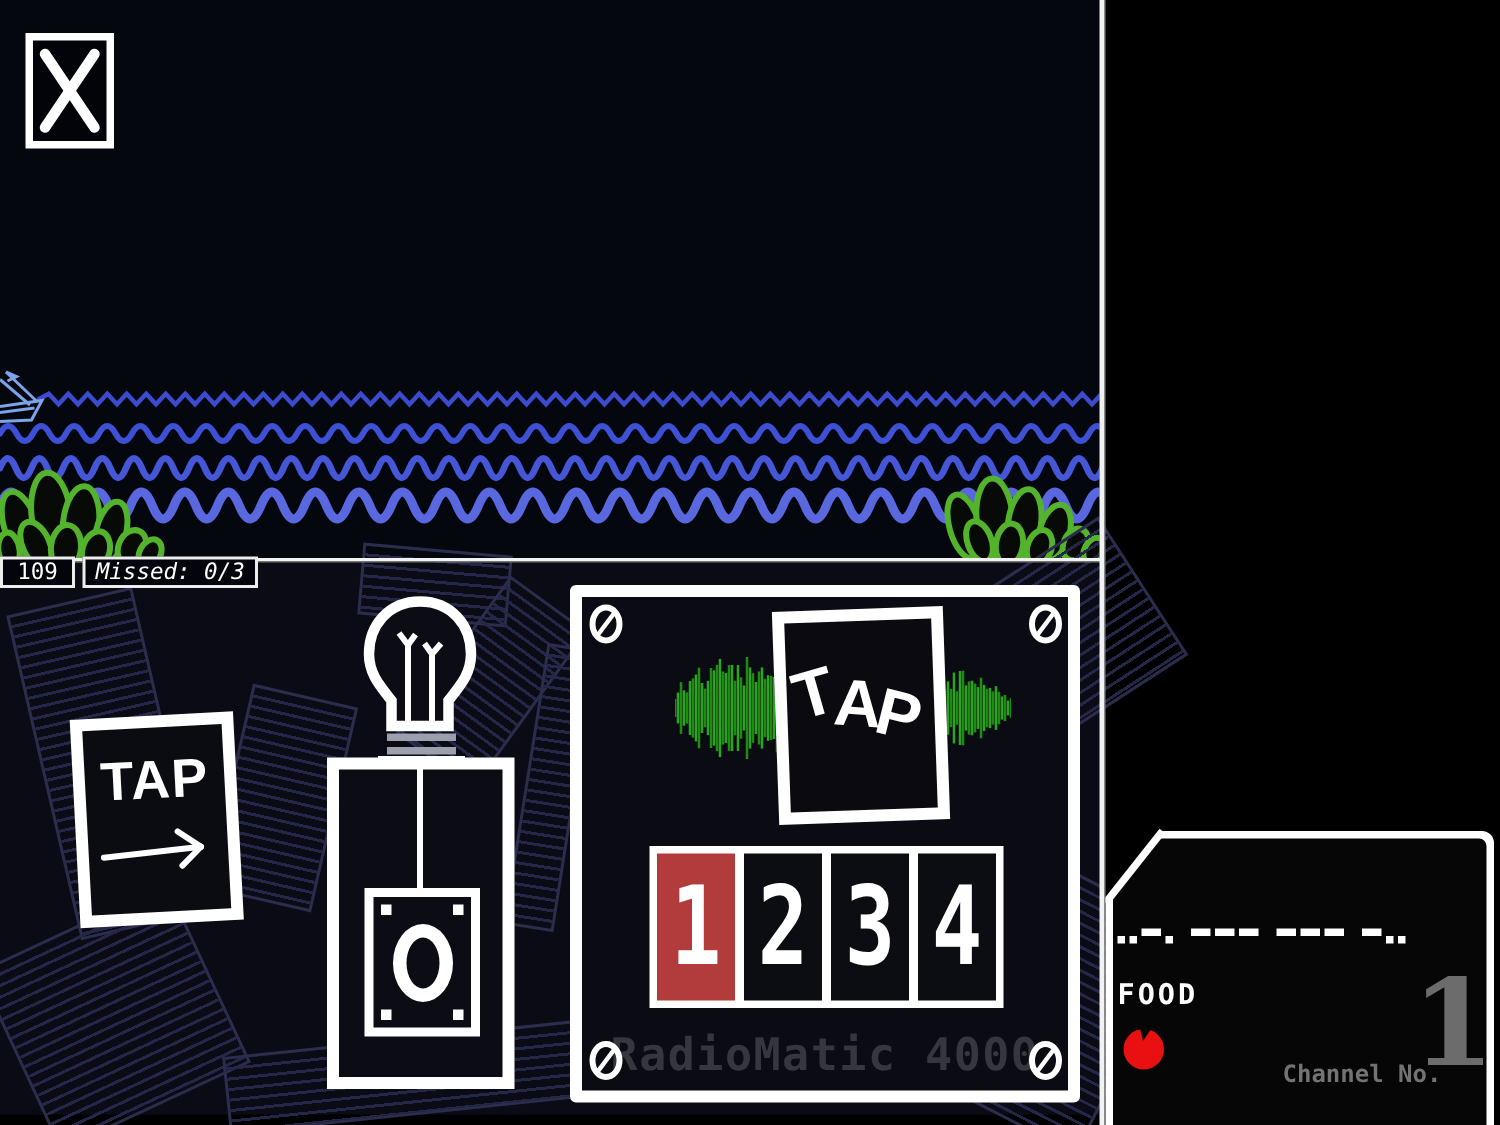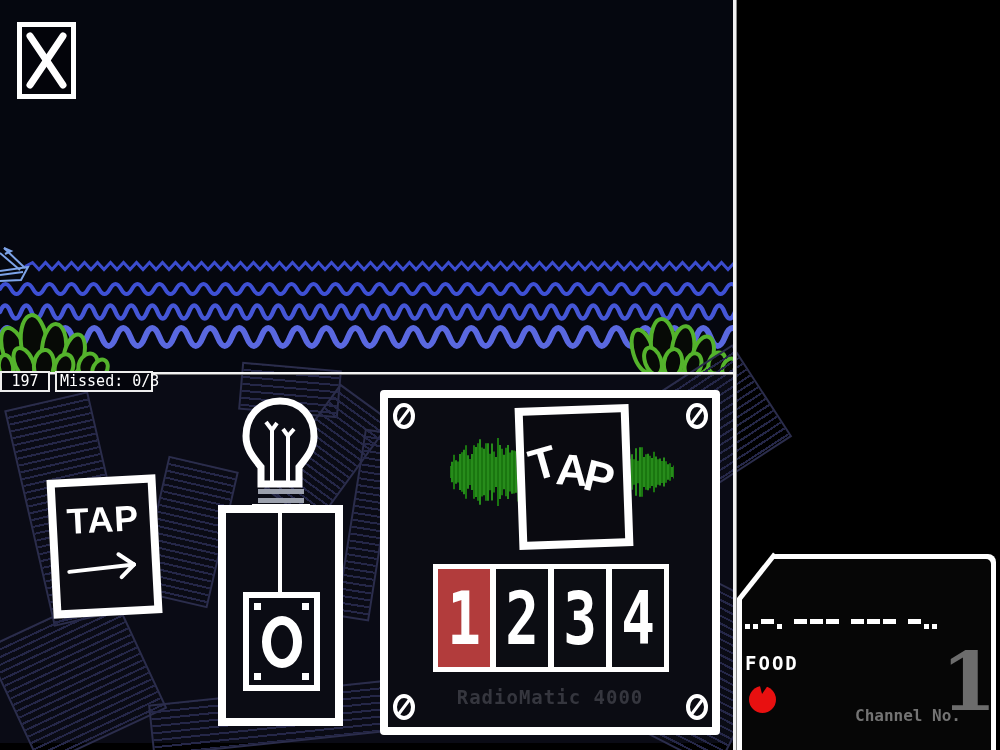--- a/index.html
+++ b/index.html
@@ -23,21 +23,21 @@
 
   
   #closeBtn { position:absolute; left:17px; top:22px; width:59px; height:77px;
               border:5px solid #fff; background:#03040a; z-index:30; cursor:pointer; }
 
   
   .chip { position:absolute; top:371px; height:21px; background:#04050c;
           border:2px solid #ededed; color:#fff; font-size:15px; line-height:16px;
           text-align:center; z-index:25; white-space:nowrap; padding:0 3px; }
   #chipScore  { left:0;  width:50px; }
-  #chipMissed { left:55px; width:98px; }
+  #chipMissed { left:55px; width:117px;font-style:italic; }
 
   
   .paper { position:absolute; border:2px solid #2b2d4c;
            background:repeating-linear-gradient(180deg, rgba(0,0,0,0) 0 5px, #252748 5px 7px);
            z-index:1; }
 
   
   #tapCard { position:absolute; left:50px; top:477px; width:109px; height:139px;
              background:#0b0b12; border:8px solid #fff; transform:rotate(-3deg);
              z-index:5; text-align:center; cursor:pointer; }
@@ -74,21 +74,21 @@
 
   #numStrip { position:absolute; left:433px; top:564px; width:236px; height:108px;
               background:#fff; padding:5px; display:flex; gap:6px; z-index:11; }
   .numBtn { flex:1; background:#0c0d13; color:#fff; display:flex; align-items:center;
             justify-content:center; cursor:pointer; }
   .numBtn span { font-family:"DejaVu Sans Mono", monospace; font-weight:bold;
                  font-size:56px; transform:scaleY(1.3); }
   .numBtn.active { background:#b23c3c; }
 
   #brand { position:absolute; left:388px; top:686px; width:324px; text-align:center;
-           color:#35363e; font-weight:bold; font-size:19px; letter-spacing:1px; z-index:9; }
+           color:#35363e; font-weight:bold; font-size:30px; letter-spacing:1px; z-index:9; }
 
   
   #receiver { position:absolute; left:737px; top:554px; width:259px; height:230px;
               background:#fff; border-radius:8px; z-index:5; }
   #receiverInner { position:absolute; left:5px; top:5px; right:5px; bottom:5px;
                    background:#060606; border-radius:5px; }
   #cornerCut { position:absolute; left:-2px; top:-2px; width:50px; height:60px; z-index:6; }
 
   #morse { position:absolute; left:8px; top:70px; height:16px; font-size:0; z-index:7; }
   #morse .dot  { display:inline-block; width:5px; height:5px; background:#fff; margin-right:3px; }
@@ -171,21 +171,21 @@
   <div id="hdiv"></div>
   <div id="vdiv"></div>
 
   <div id="closeBtn">
     <svg width="49" height="67" viewBox="0 0 49 67" stroke="#fff" stroke-width="7" stroke-linecap="round">
       <line x1="8" y1="9" x2="41" y2="58"></line>
       <line x1="41" y1="9" x2="8" y2="58"></line>
     </svg>
   </div>
 
-  <div id="chipScore" class="chip">197</div>
+  <div id="chipScore" class="chip">109</div>
   <div id="chipMissed" class="chip">Missed: 0/3</div>
 
   <div id="tapCard">
     <div class="tapword">TAP</div>
     <svg width="84" height="34" viewBox="0 0 84 34" stroke="#fff" stroke-width="4" fill="none" stroke-linecap="round" style="margin-top:10px;">
       <line x1="5" y1="19" x2="70" y2="15"></line>
       <path d="M70,15 L55,4"></path>
       <path d="M70,15 L57,27"></path>
     </svg>
   </div>

